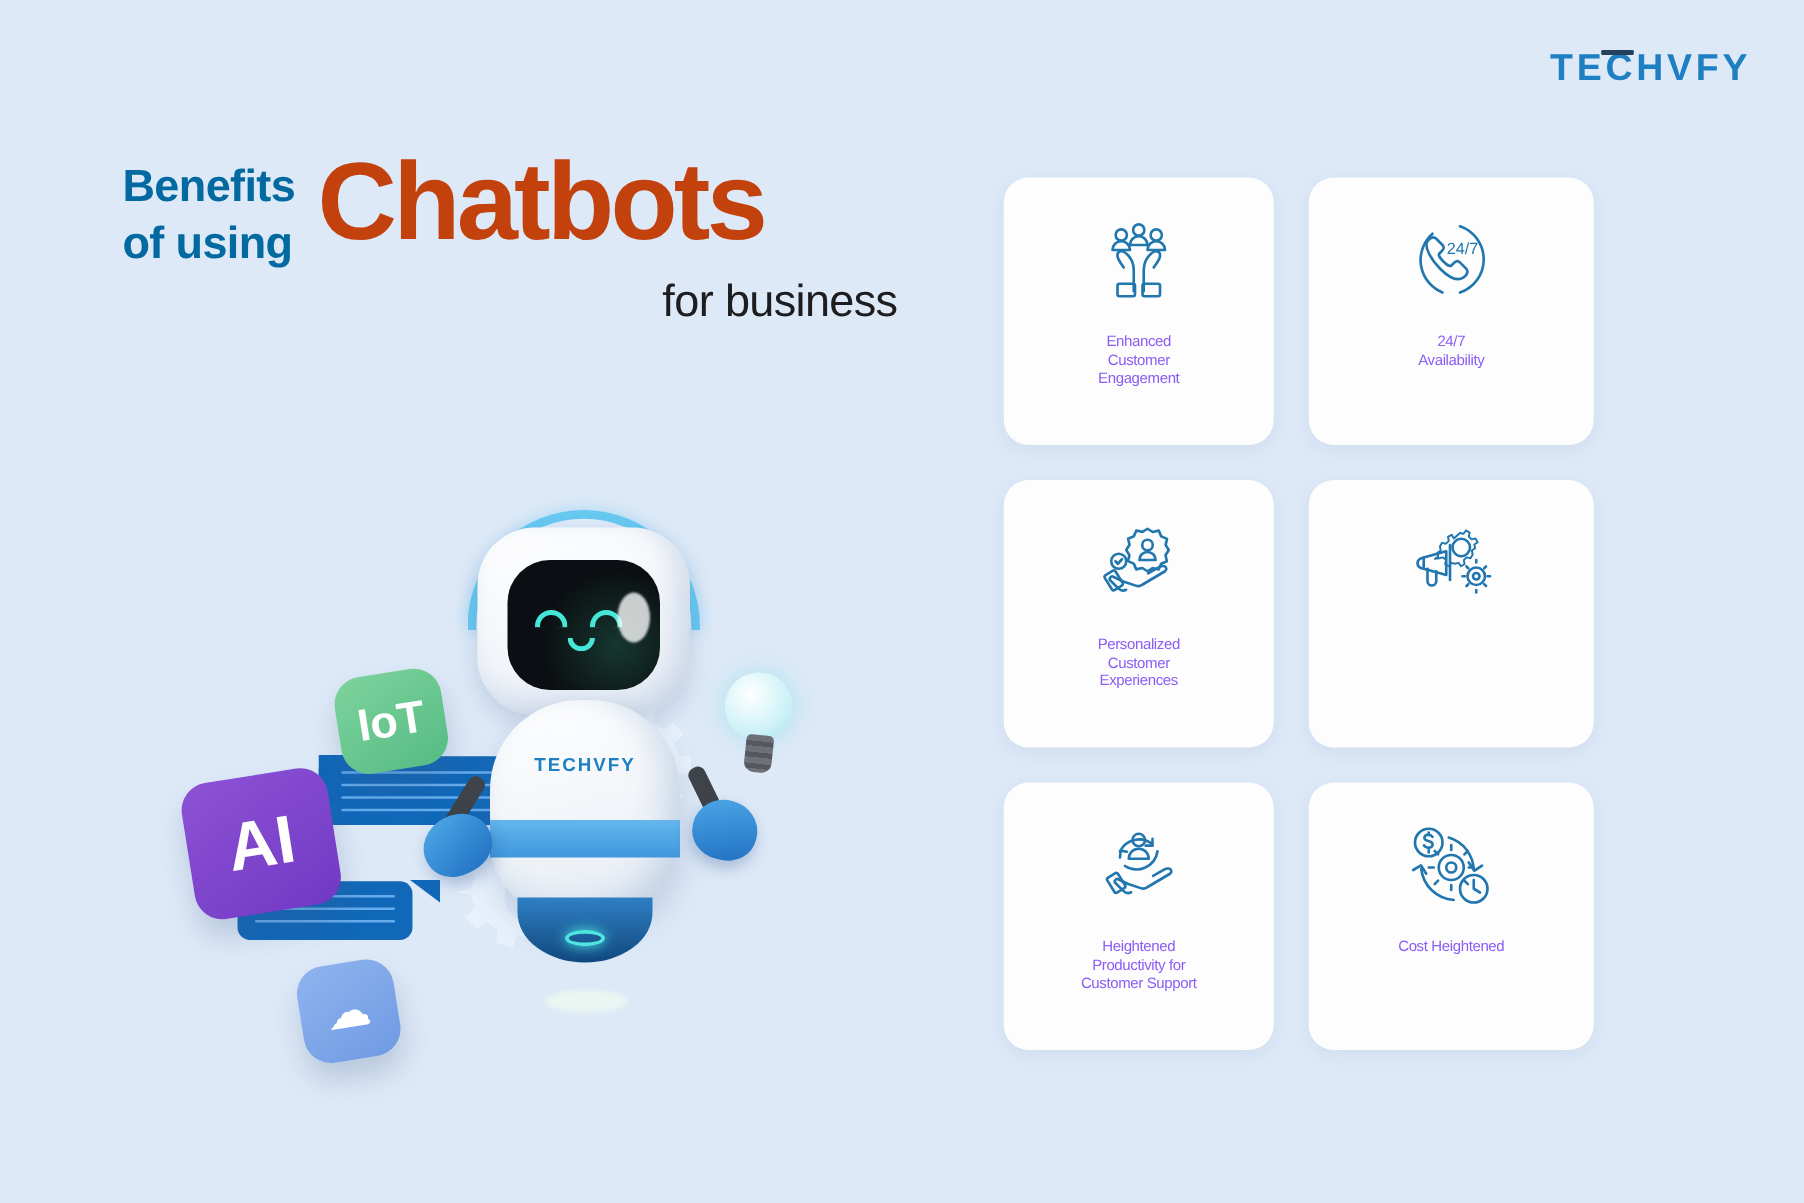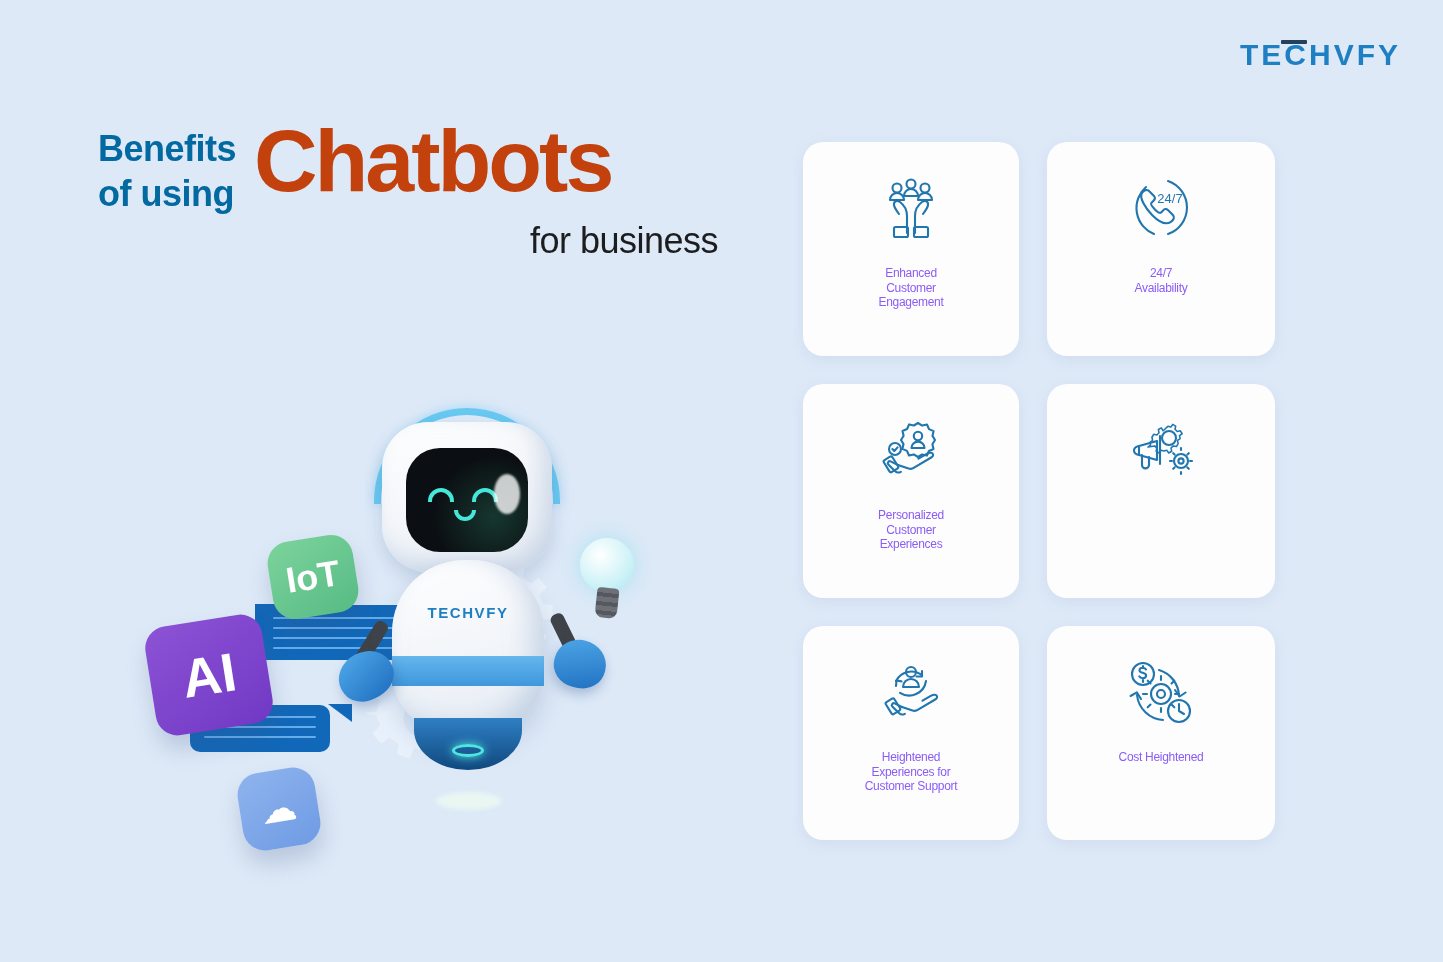--- a/index.html
+++ b/index.html
@@ -319,21 +319,21 @@
         <path d="M29 28c0-4.4 3.6-8 8-8s8 3.6 8 8z"></path>
         <path d="M22 22a17 17 0 0 1 26-5.6"></path>
         <path d="M52 22a17 17 0 0 1-26 11.8"></path>
         <path d="M48 12v5.5h-5.5M22 27l.5-5.5 5 .9"></path>
         <path d="M28 48l10.5 3.5c2 .7 4 .3 5.6-.9L62 40c1.8-1.3 1.3-3.8-1-4.2-1.4-.2-2.6.2-3.8.9l-8.7 5"></path>
         <path d="M28 48l-7.4-3.6c-1.8-.9-3.8 1.6-2.3 3l6.6 6.5c1.6 1.6 4 2 6 .9"></path>
         <rect x="11" y="44" width="10" height="14" rx="1.8" transform="rotate(-32 11 44)"></rect>
       </svg>
     </div>
     <div class="card-label">Heightened
-Experiences for
+Productivity for
 Customer Support</div>
   </div>
 
   <div class="card card-wide">
     <div class="card-icon">
       <svg width="74" height="70" viewBox="0 0 74 70" fill="none" stroke="#2176ae" stroke-width="2.1" stroke-linecap="round" stroke-linejoin="round">
         <circle cx="19" cy="15" r="11"></circle>
         <path d="M22 10.5c-.8-1.2-2-1.8-3.4-1.8-1.8 0-3.1 1-3.1 2.5s1.3 2.2 3.2 2.6c2 .5 3.4 1.2 3.4 2.8 0 1.6-1.5 2.6-3.3 2.6-1.6 0-2.9-.7-3.6-1.9M19 7v2M19 21v2"></path>
         <circle cx="37" cy="35" r="10"></circle>
         <circle cx="37" cy="35" r="4"></circle>

